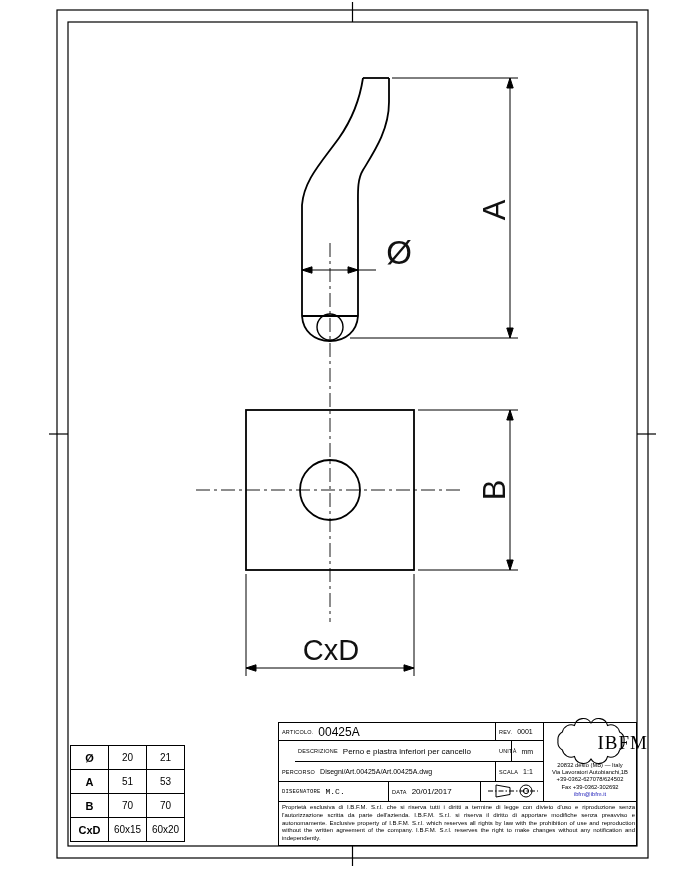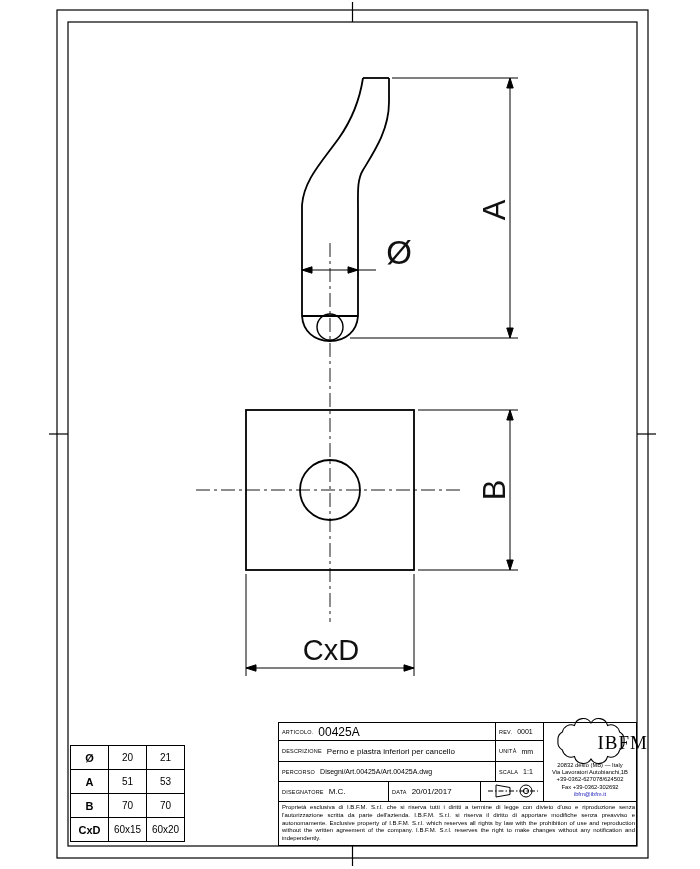--- a/index.html
+++ b/index.html
@@ -139,39 +139,39 @@
   <div class="titleblock">
     <div class="tb-cell bR bB" style="left:0; top:0; width:217px; height:18px;">
       <span class="tb-lbl">ARTICOLO.</span>
       <span class="tb-val-lg">00425A</span>
     </div>
     <div class="tb-cell bR bB" style="left:217px; top:0; width:48px; height:18px;">
       <span class="tb-lbl">REV.</span>
       <span class="tb-val-sm">0001</span>
     </div>
 
-    <div class="tb-cell bR bB" style="left:0; top:18px; width:217px; height:21px;">
+    <div class="tb-cell bR bB" style="left:16px; top:18px; width:217px; height:21px;">
       <span class="tb-lbl">DESCRIZIONE</span>
       <span class="tb-val-md">Perno e piastra inferiori per cancello</span>
     </div>
     <div class="tb-cell bR bB" style="left:217px; top:18px; width:48px; height:21px;">
       <span class="tb-lbl">UNITÀ</span>
       <span class="tb-val-sm">mm</span>
     </div>
 
     <div class="tb-cell bR bB" style="left:0; top:39px; width:217px; height:20px;">
       <span class="tb-lbl">PERCORSO</span>
       <span class="tb-val-sm">Disegni/Art.00425A/Art.00425A.dwg</span>
     </div>
     <div class="tb-cell bR bB" style="left:217px; top:39px; width:48px; height:20px;">
       <span class="tb-lbl">SCALA</span>
       <span class="tb-val-sm">1:1</span>
     </div>
 
-    <div class="tb-cell bR bB" style="left:0; top:59px; width:110px; height:20px;">
+    <div class="tb-cell bR bB" style="left:0; top:59px; width:110px; height:20px;font-family:Liberation Mono, monospace;">
       <span class="tb-lbl">DISEGNATORE</span>
       <span class="tb-val-md">M.C.</span>
     </div>
     <div class="tb-cell bR bB" style="left:110px; top:59px; width:92px; height:20px;">
       <span class="tb-lbl">DATA</span>
       <span class="tb-val-md">20/01/2017</span>
     </div>
     <div class="tb-cell bR bB" style="left:202px; top:59px; width:63px; height:20px;"></div>
 
     <div class="tb-cell bB" style="left:265px; top:0; width:93px; height:79px;"></div>

